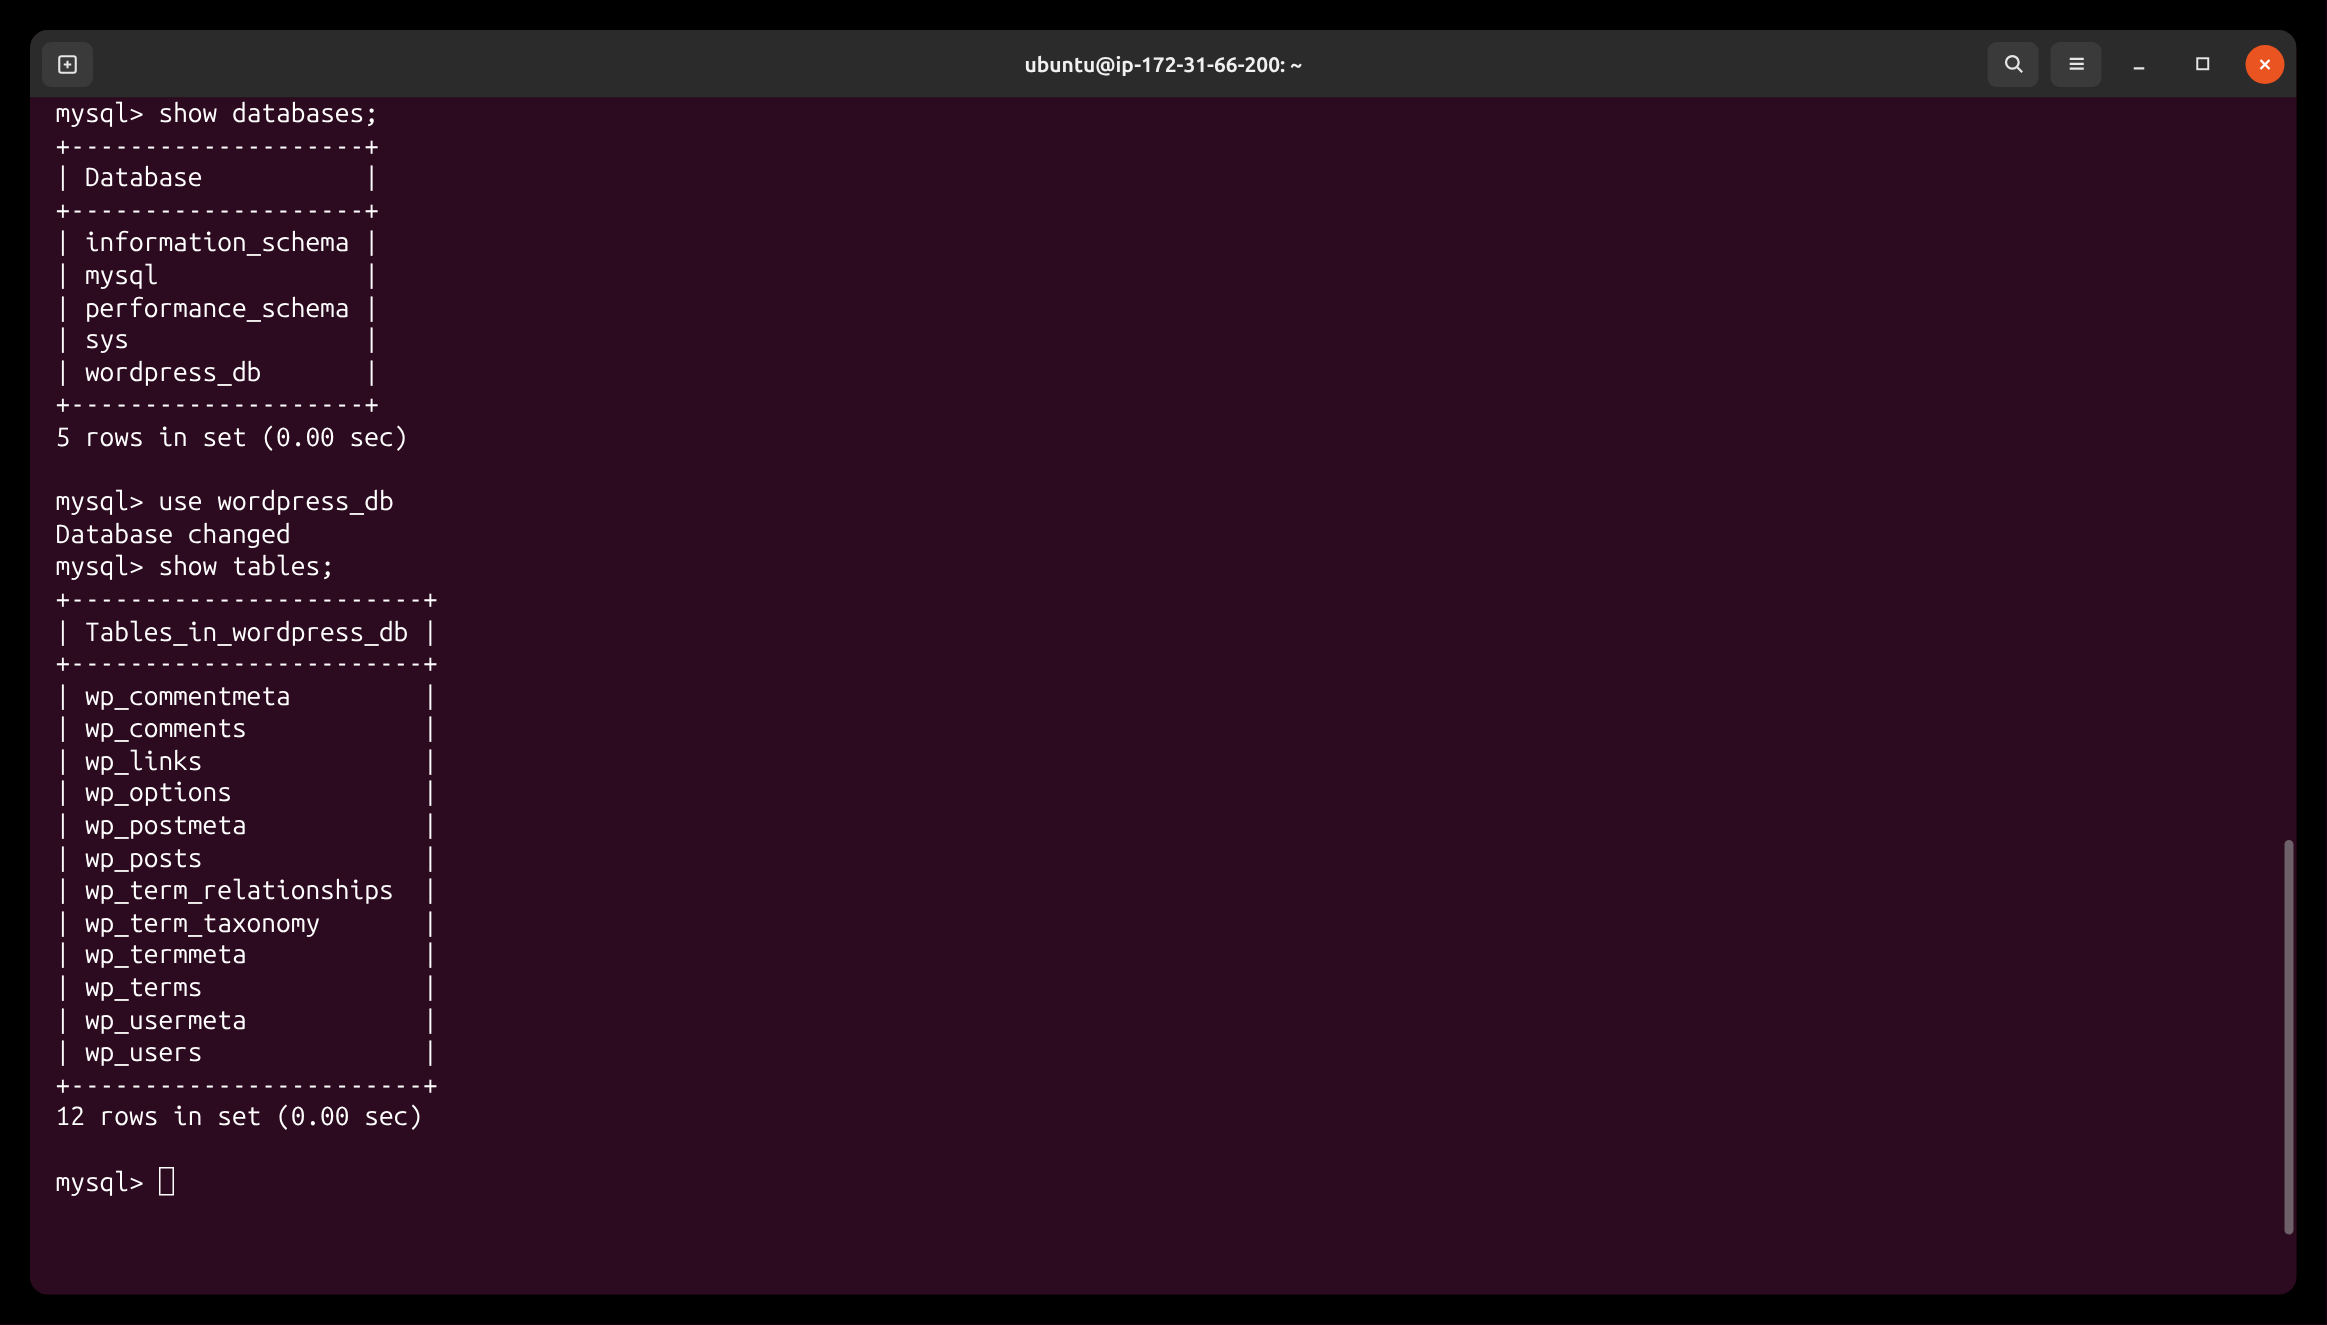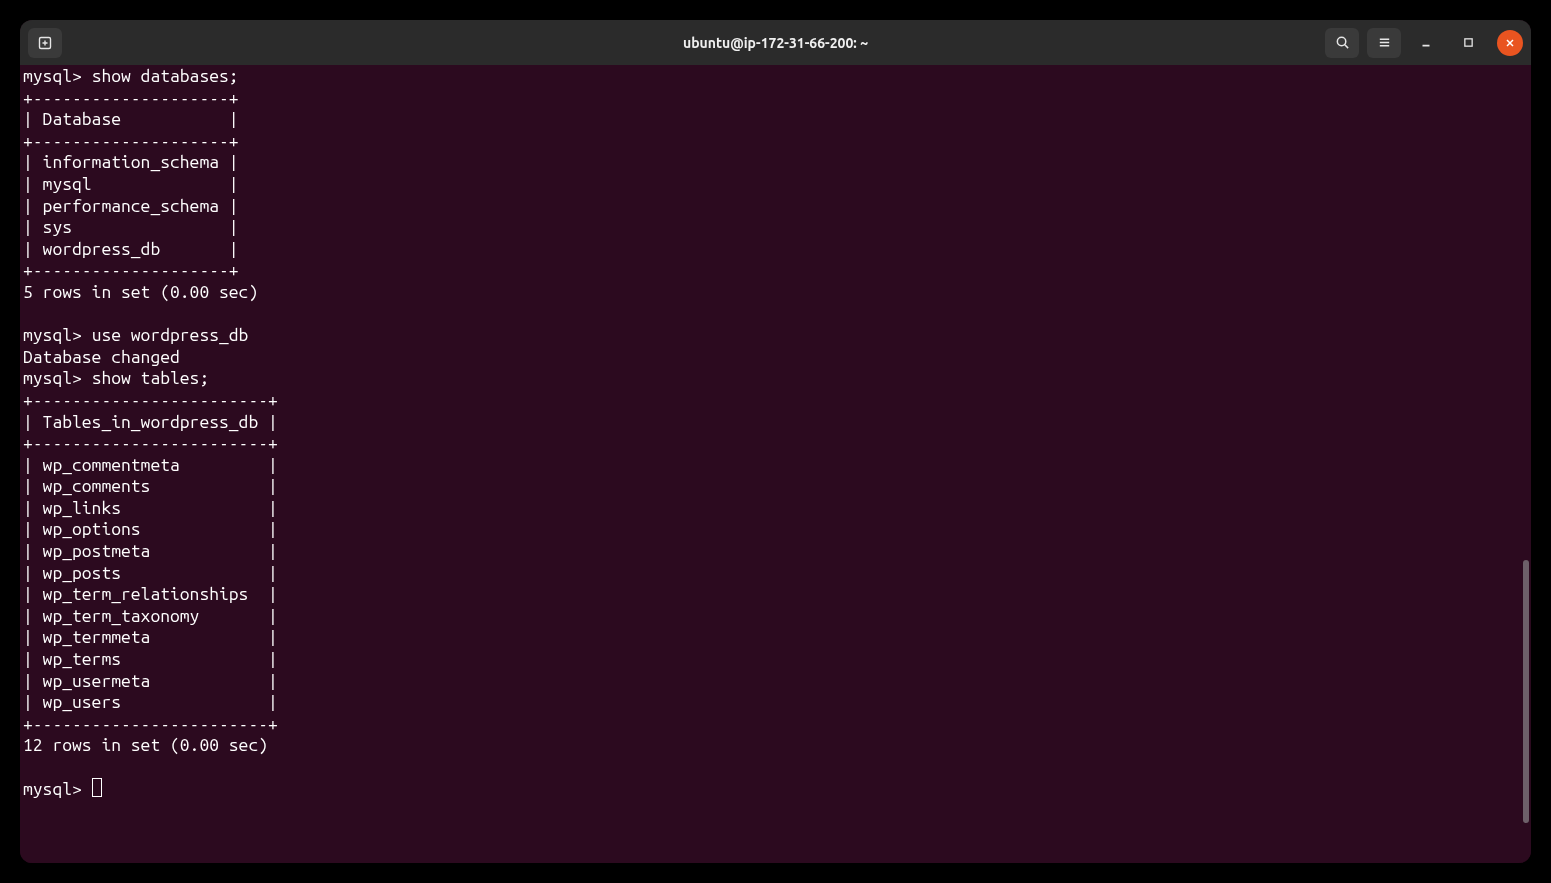--- a/index.html
+++ b/index.html
@@ -73,21 +73,21 @@
     margin-left: 4px;
   }
   .close-btn svg { stroke: #fff; }
 
   .terminal-body {
     flex: 1;
     background: #2c0a1f;
     color: #ffffff;
     font-size: 17.5px;
     line-height: 21.6px;
-    padding: 0 3px;
+    padding: 0 17px;
     white-space: pre;
     overflow: hidden;
     position: relative;
   }
   .divider { color: #ffffff; }
   .cursor {
     display: inline-block;
     width: 10px;
     height: 19px;
     border: 1.5px solid #ffffff;

